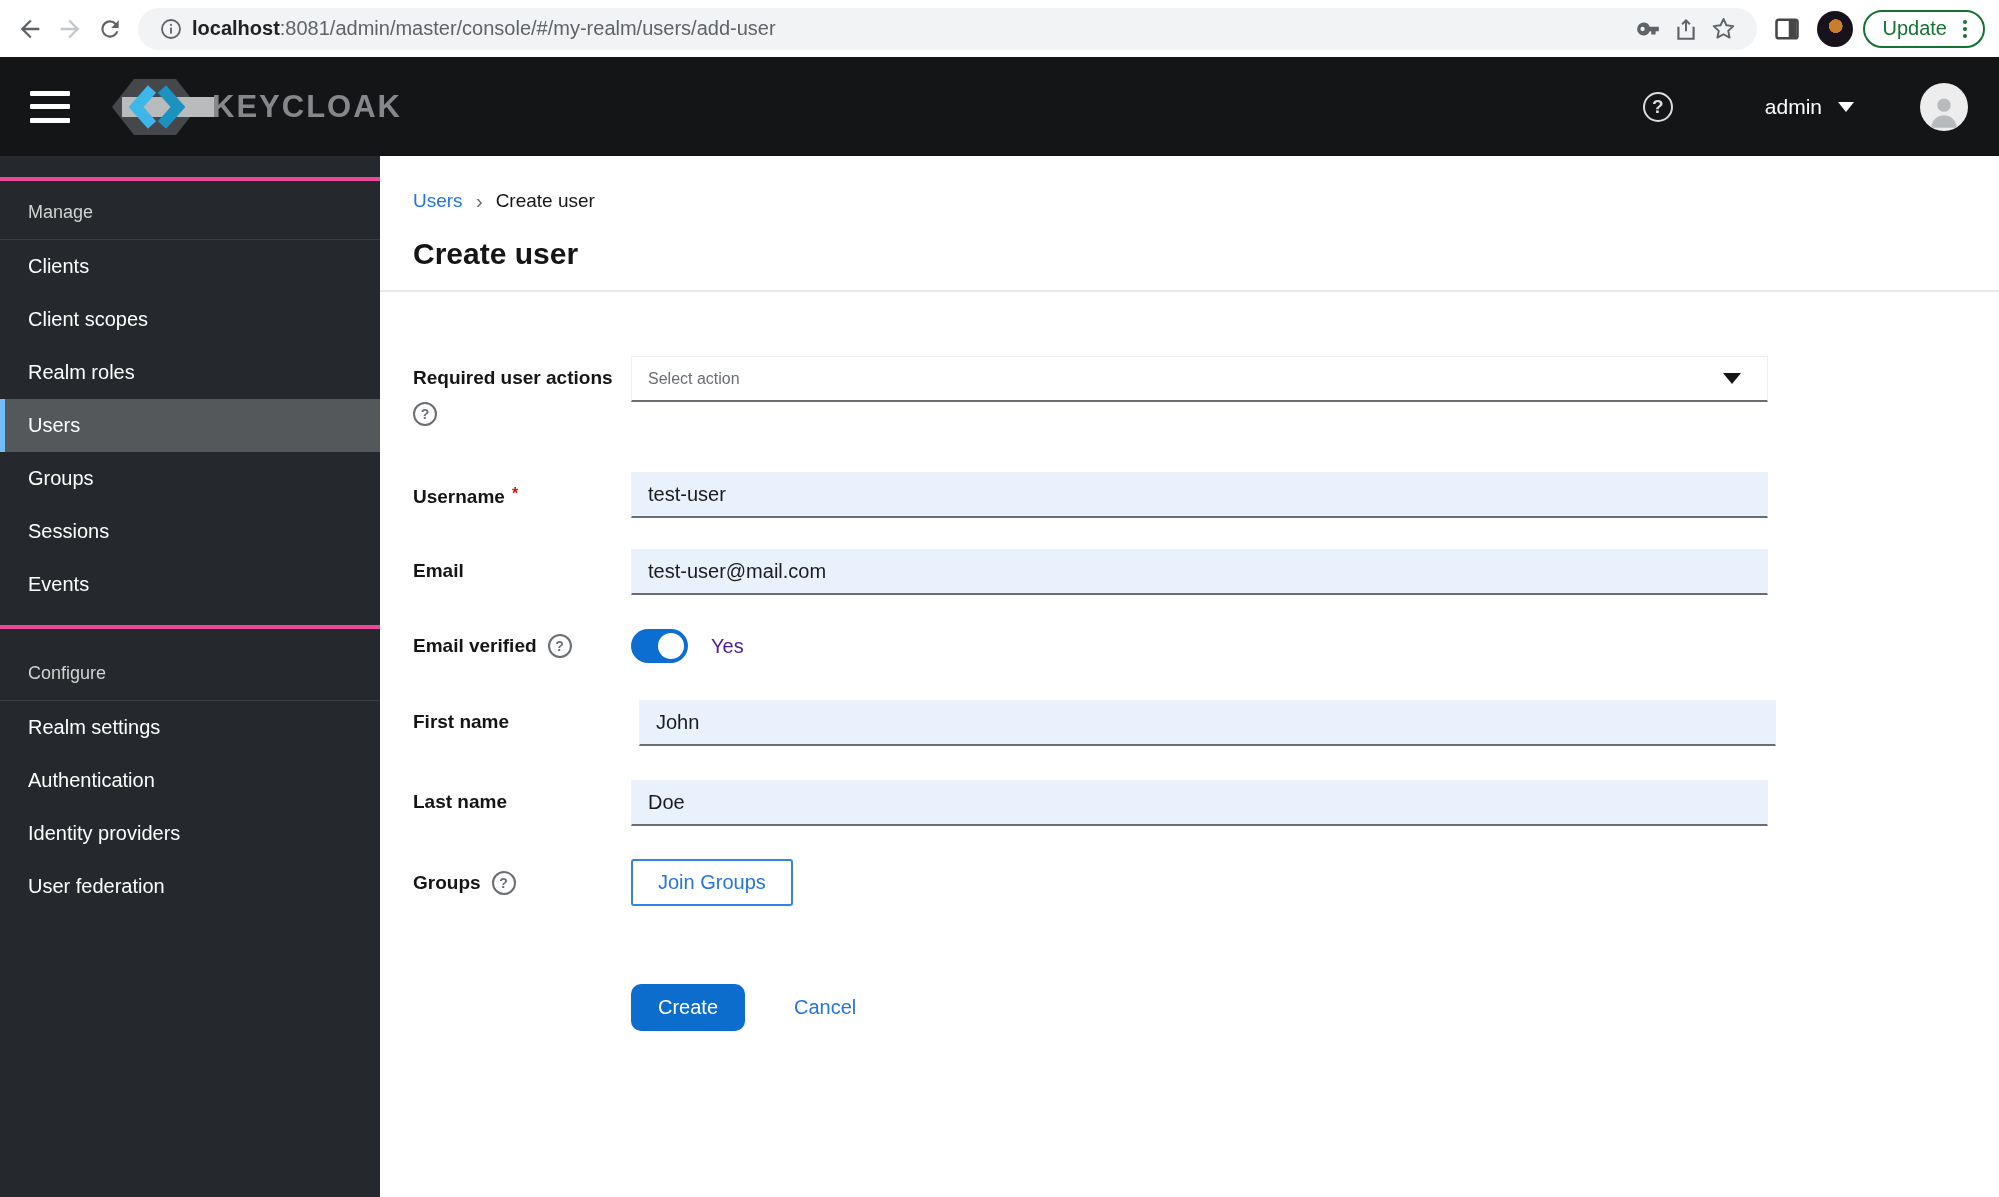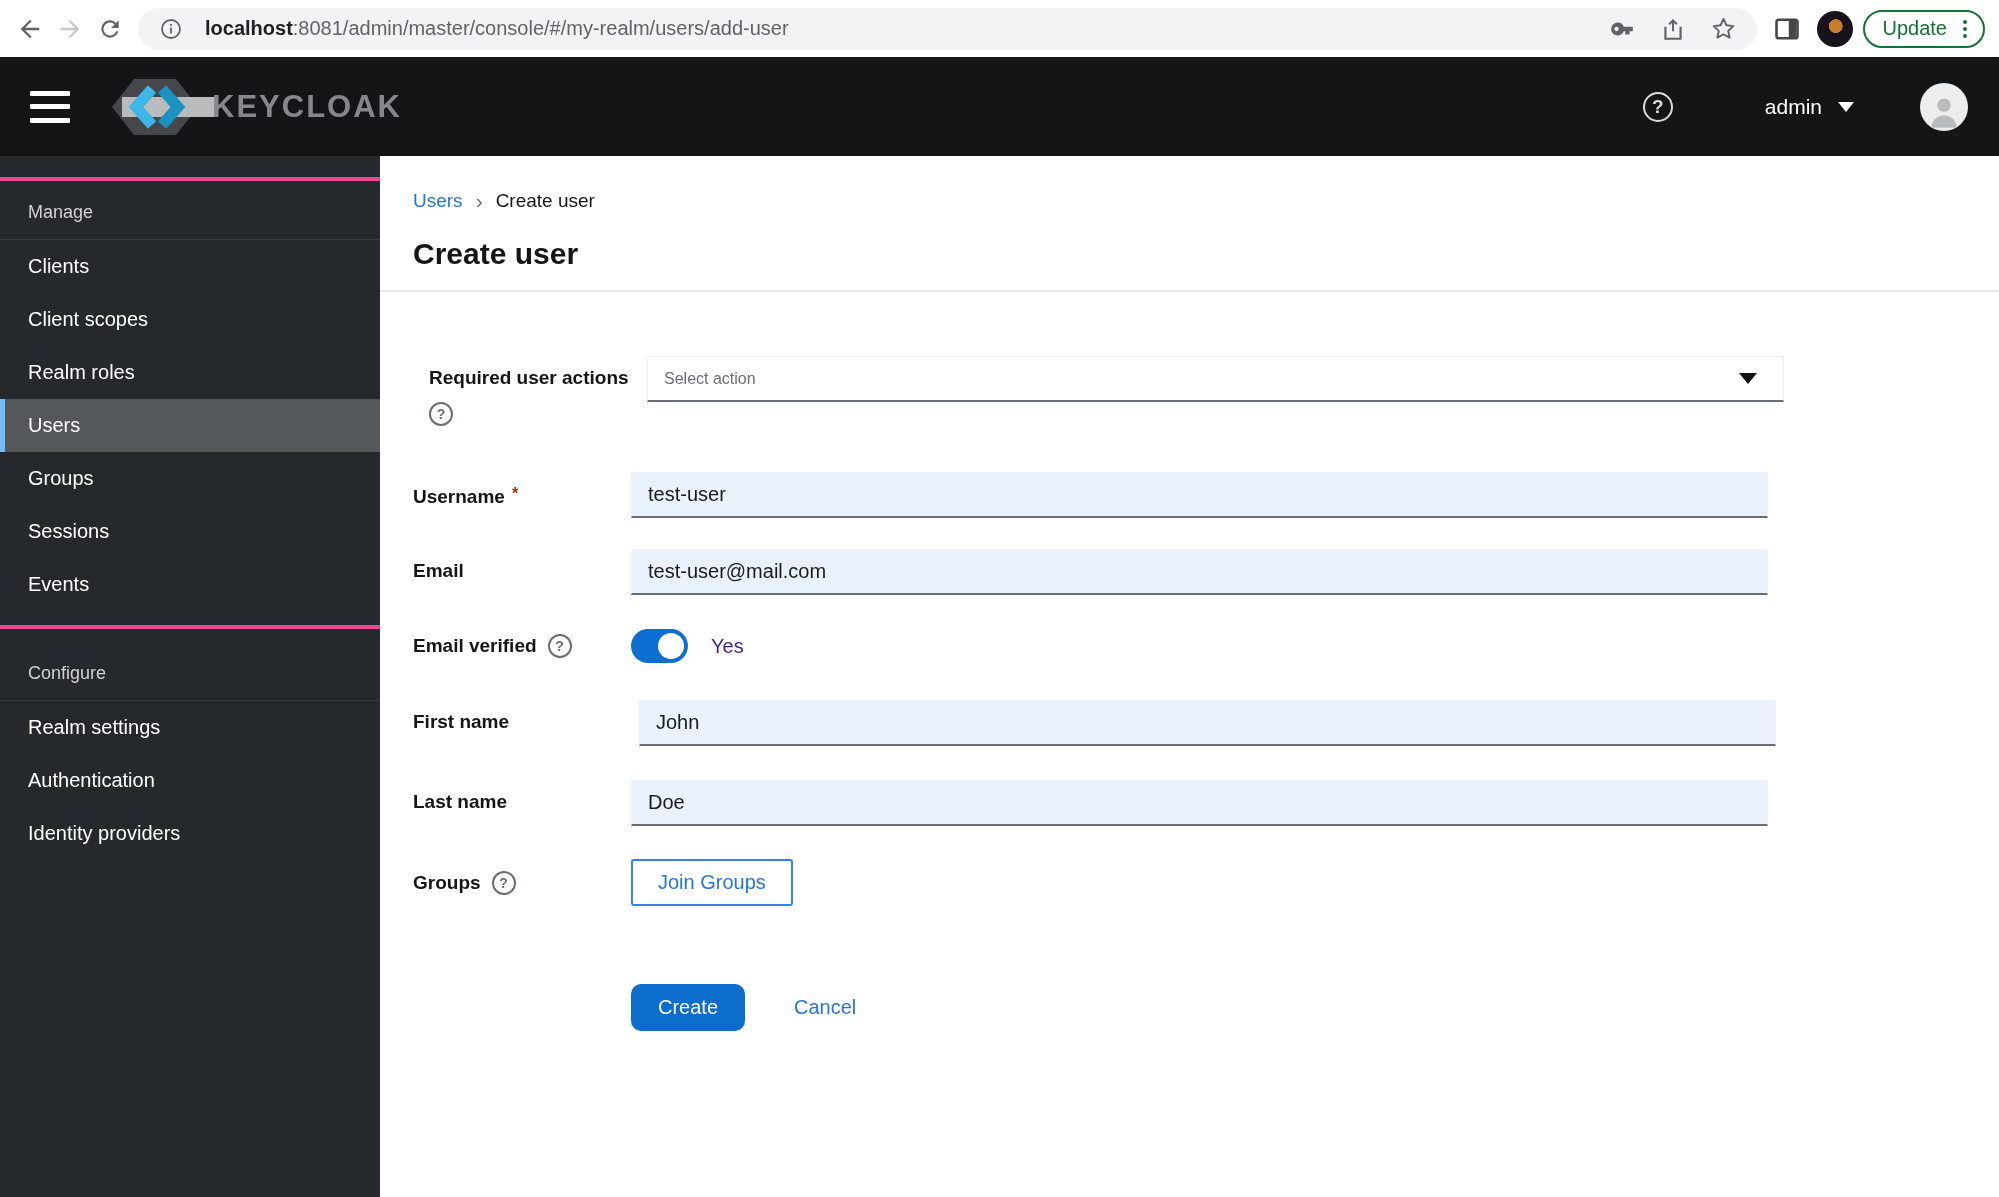--- a/index.html
+++ b/index.html
@@ -3,21 +3,21 @@
 <meta charset="utf-8">
 <style>
   * { box-sizing: border-box; margin: 0; padding: 0; }
   html,body { width:1999px; height:1197px; }
   body { font-family:"Liberation Sans", sans-serif; overflow:hidden; background:#fff; }
   .page { width:1999px; height:1197px; display:flex; flex-direction:column; }
 
   
   .chrome { height:57px; background:#ffffff; display:flex; align-items:center; padding:0 14px 0 10px; flex:0 0 auto; }
   .chrome .navbtn { width:40px; height:40px; display:flex; align-items:center; justify-content:center; border-radius:50%; flex:0 0 auto; }
-  .omnibox { flex:1; height:42px; margin:0 10px 0 8px; background:#f1f3f4; border-radius:21px; display:flex; align-items:center; padding:0 16px; gap:17px; min-width:0; }
+  .omnibox { flex:1; height:42px; margin:0 10px 0 8px; background:#f1f3f4; border-radius:21px; display:flex; align-items:center; padding:0 16px; gap:4px; min-width:0; }
   .omnibox .url { font-size:20px; color:#5f6368; white-space:nowrap; overflow:hidden; }
   .omnibox .url .host { color:#202124; font-weight:700; }
   .omnibox .spacer { flex:1; }
   .omni-ic { width:34px; height:34px; display:flex; align-items:center; justify-content:center; flex:0 0 auto; }
   .chrome-avatar { width:36px; height:36px; border-radius:50%; margin:0 10px; flex:0 0 auto;
     background:
       radial-gradient(circle at 52% 42%, #c87e2a 0 24%, rgba(0,0,0,0) 25%),
       radial-gradient(circle at 50% 50%, #17121c 0 82%, #e0218a 84% 100%); }
   .update-pill { height:38px; border:2px solid #137333; border-radius:19px; display:flex; align-items:center; gap:10px; padding:0 10px 0 18px; background:#fff; flex:0 0 auto; }
   .update-pill .txt { color:#137333; font-size:20px; }
@@ -78,21 +78,21 @@
   .switch-wrap { display:flex; align-items:center; gap:23px; }
   .switch { width:57px; height:34px; border-radius:17px; background:#0d6ed2; position:relative; cursor:pointer; }
   .switch .knob { position:absolute; right:4px; top:4px; width:26px; height:26px; border-radius:50%; background:#fff; }
   .switch-state { font-size:20px; color:#4c1d95; }
 
   .btn-secondary { display:inline-block; background:#fff; border:2px solid #3583e6; color:#2575dc; font-size:20px; padding:10px 25px; border-radius:3px; cursor:pointer; font-family:"Liberation Sans", sans-serif; }
   .actions { margin-top:78px; display:flex; align-items:center; gap:49px; padding-left:218px; }
   .btn-primary { background:#0d6dcd; border:none; color:#fff; font-size:20px; padding:12px 27px; border-radius:10px; cursor:pointer; font-family:"Liberation Sans", sans-serif; }
   .link-btn { color:#2575dc; font-size:20px; cursor:pointer; background:none; border:none; font-family:"Liberation Sans", sans-serif; }
 
-  .mb-r1 { margin-bottom:46px;margin-left:16px; } .mb-r2 { margin-bottom:31px; } .mb-r3 { margin-bottom:34px; }
+  .mb-r1 { margin-bottom:46px; } .mb-r2 { margin-bottom:31px; } .mb-r3 { margin-bottom:34px; }
   .mb-r4 { margin-bottom:37px; } .mb-r5 { margin-bottom:34px;gap:8px; } .mb-r6 { margin-bottom:33px; }
 </style>
 </head>
 <body>
 
 <div class="page">
 
   <div class="chrome">
     <span class="navbtn">
       <svg width="28" height="28" viewBox="0 0 24 24">
@@ -198,20 +198,21 @@
         <div class="nav-item">Groups</div>
         <div class="nav-item">Sessions</div>
         <div class="nav-item">Events</div>
       </div>
 
       <div class="nav-group configure">
         <div class="nav-group-title">Configure</div>
         <div class="nav-item">Realm settings</div>
         <div class="nav-item">Authentication</div>
         <div class="nav-item">Identity providers</div>
+        <div class="nav-item">User federation</div>
       </div>
     </aside>
 
     <section class="content">
       <div class="breadcrumb">
         <span class="bc-link">Users</span>
         <span class="bc-sep">›</span>
         <span class="bc-current">Create user</span>
       </div>
       <h1 class="page-title">Create user</h1>

